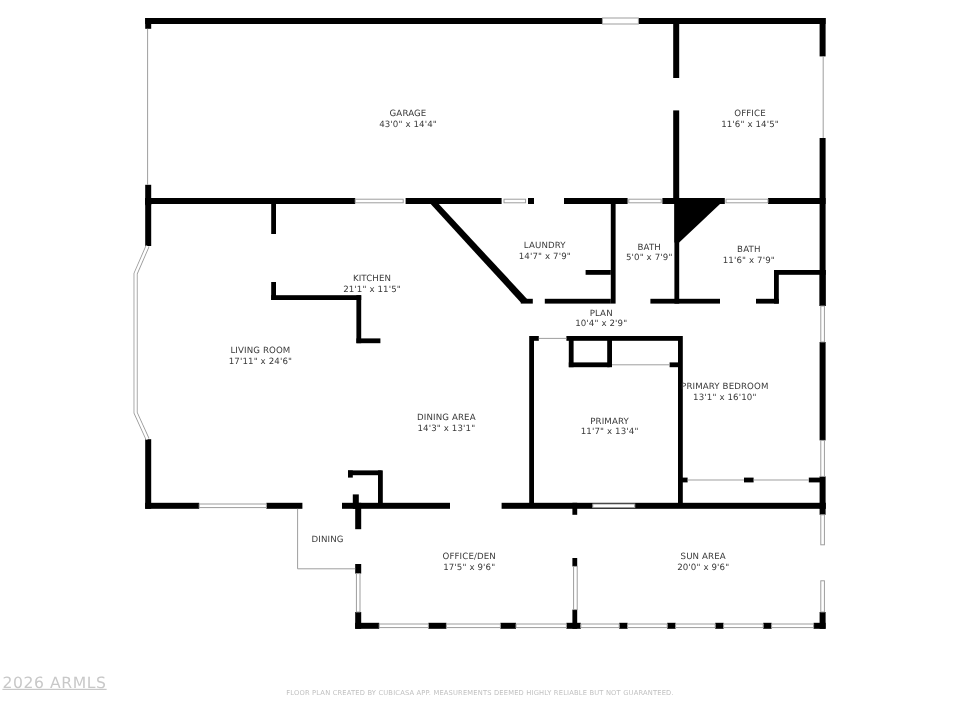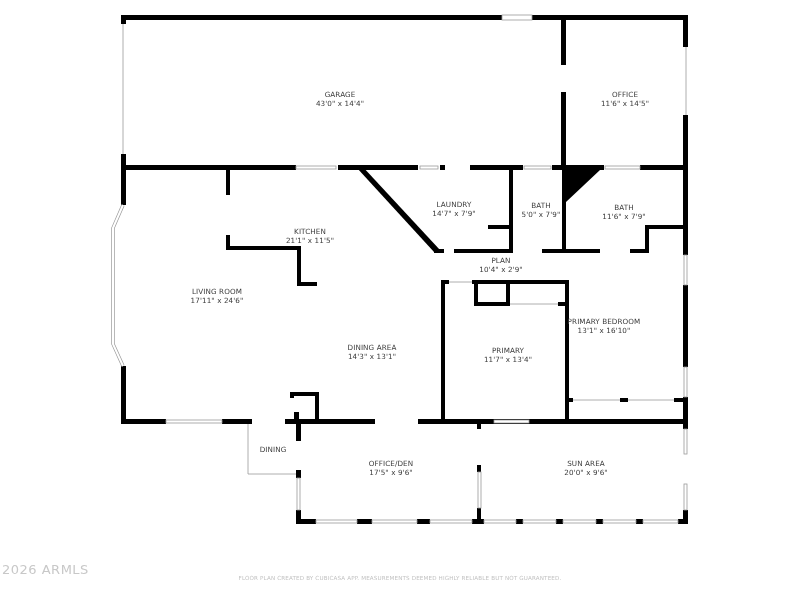--- a/index.html
+++ b/index.html
@@ -1,21 +1,21 @@
 <!DOCTYPE html>
 <html><head>
 <meta charset="utf-8">
 <style>
   html, body { margin: 0; padding: 0; background: #ffffff; }
   body { width: 800px; height: 600px; position: relative; overflow: hidden; font-family: "DejaVu Sans", sans-serif; }
   #plan { position: absolute; left: 0; top: 0; width: 800px; height: 600px; }
   .room-label { position: absolute; text-align: center; color: #3a3a3a; font-size: 7.2px; line-height: 9px; transform: translate(-50%, -50%); white-space: nowrap; letter-spacing: 0.1px; }
   .room-label .name { display: block; }
   .room-label .dims { display: block; }
-  .watermark { position: absolute; left: 2px; top: 562px; font-size: 13px; color: #c8c8c8; letter-spacing: 0.5px; font-family: "DejaVu Sans", sans-serif; }
+  .watermark { position: absolute; left: 2px; top: 562px; font-size: 13px; color: #c8c8c8; letter-spacing: 0.5px; font-family: "DejaVu Sans", sans-serif; text-decoration: underline; }
   .disclaimer { position: absolute; left: 0; width: 800px; top: 575px; text-align: center; font-size: 5.6px; color: #c2c2c2; letter-spacing: 0.15px; }
 </style>
 </head>
 <body>
 
 <svg id="plan" viewBox="0 0 800 600" xmlns="http://www.w3.org/2000/svg">
   <g fill="#000" stroke="none">
 
     <rect x="121" y="15" width="381" height="5"></rect>
     <rect x="532" y="15" width="156" height="5"></rect>

